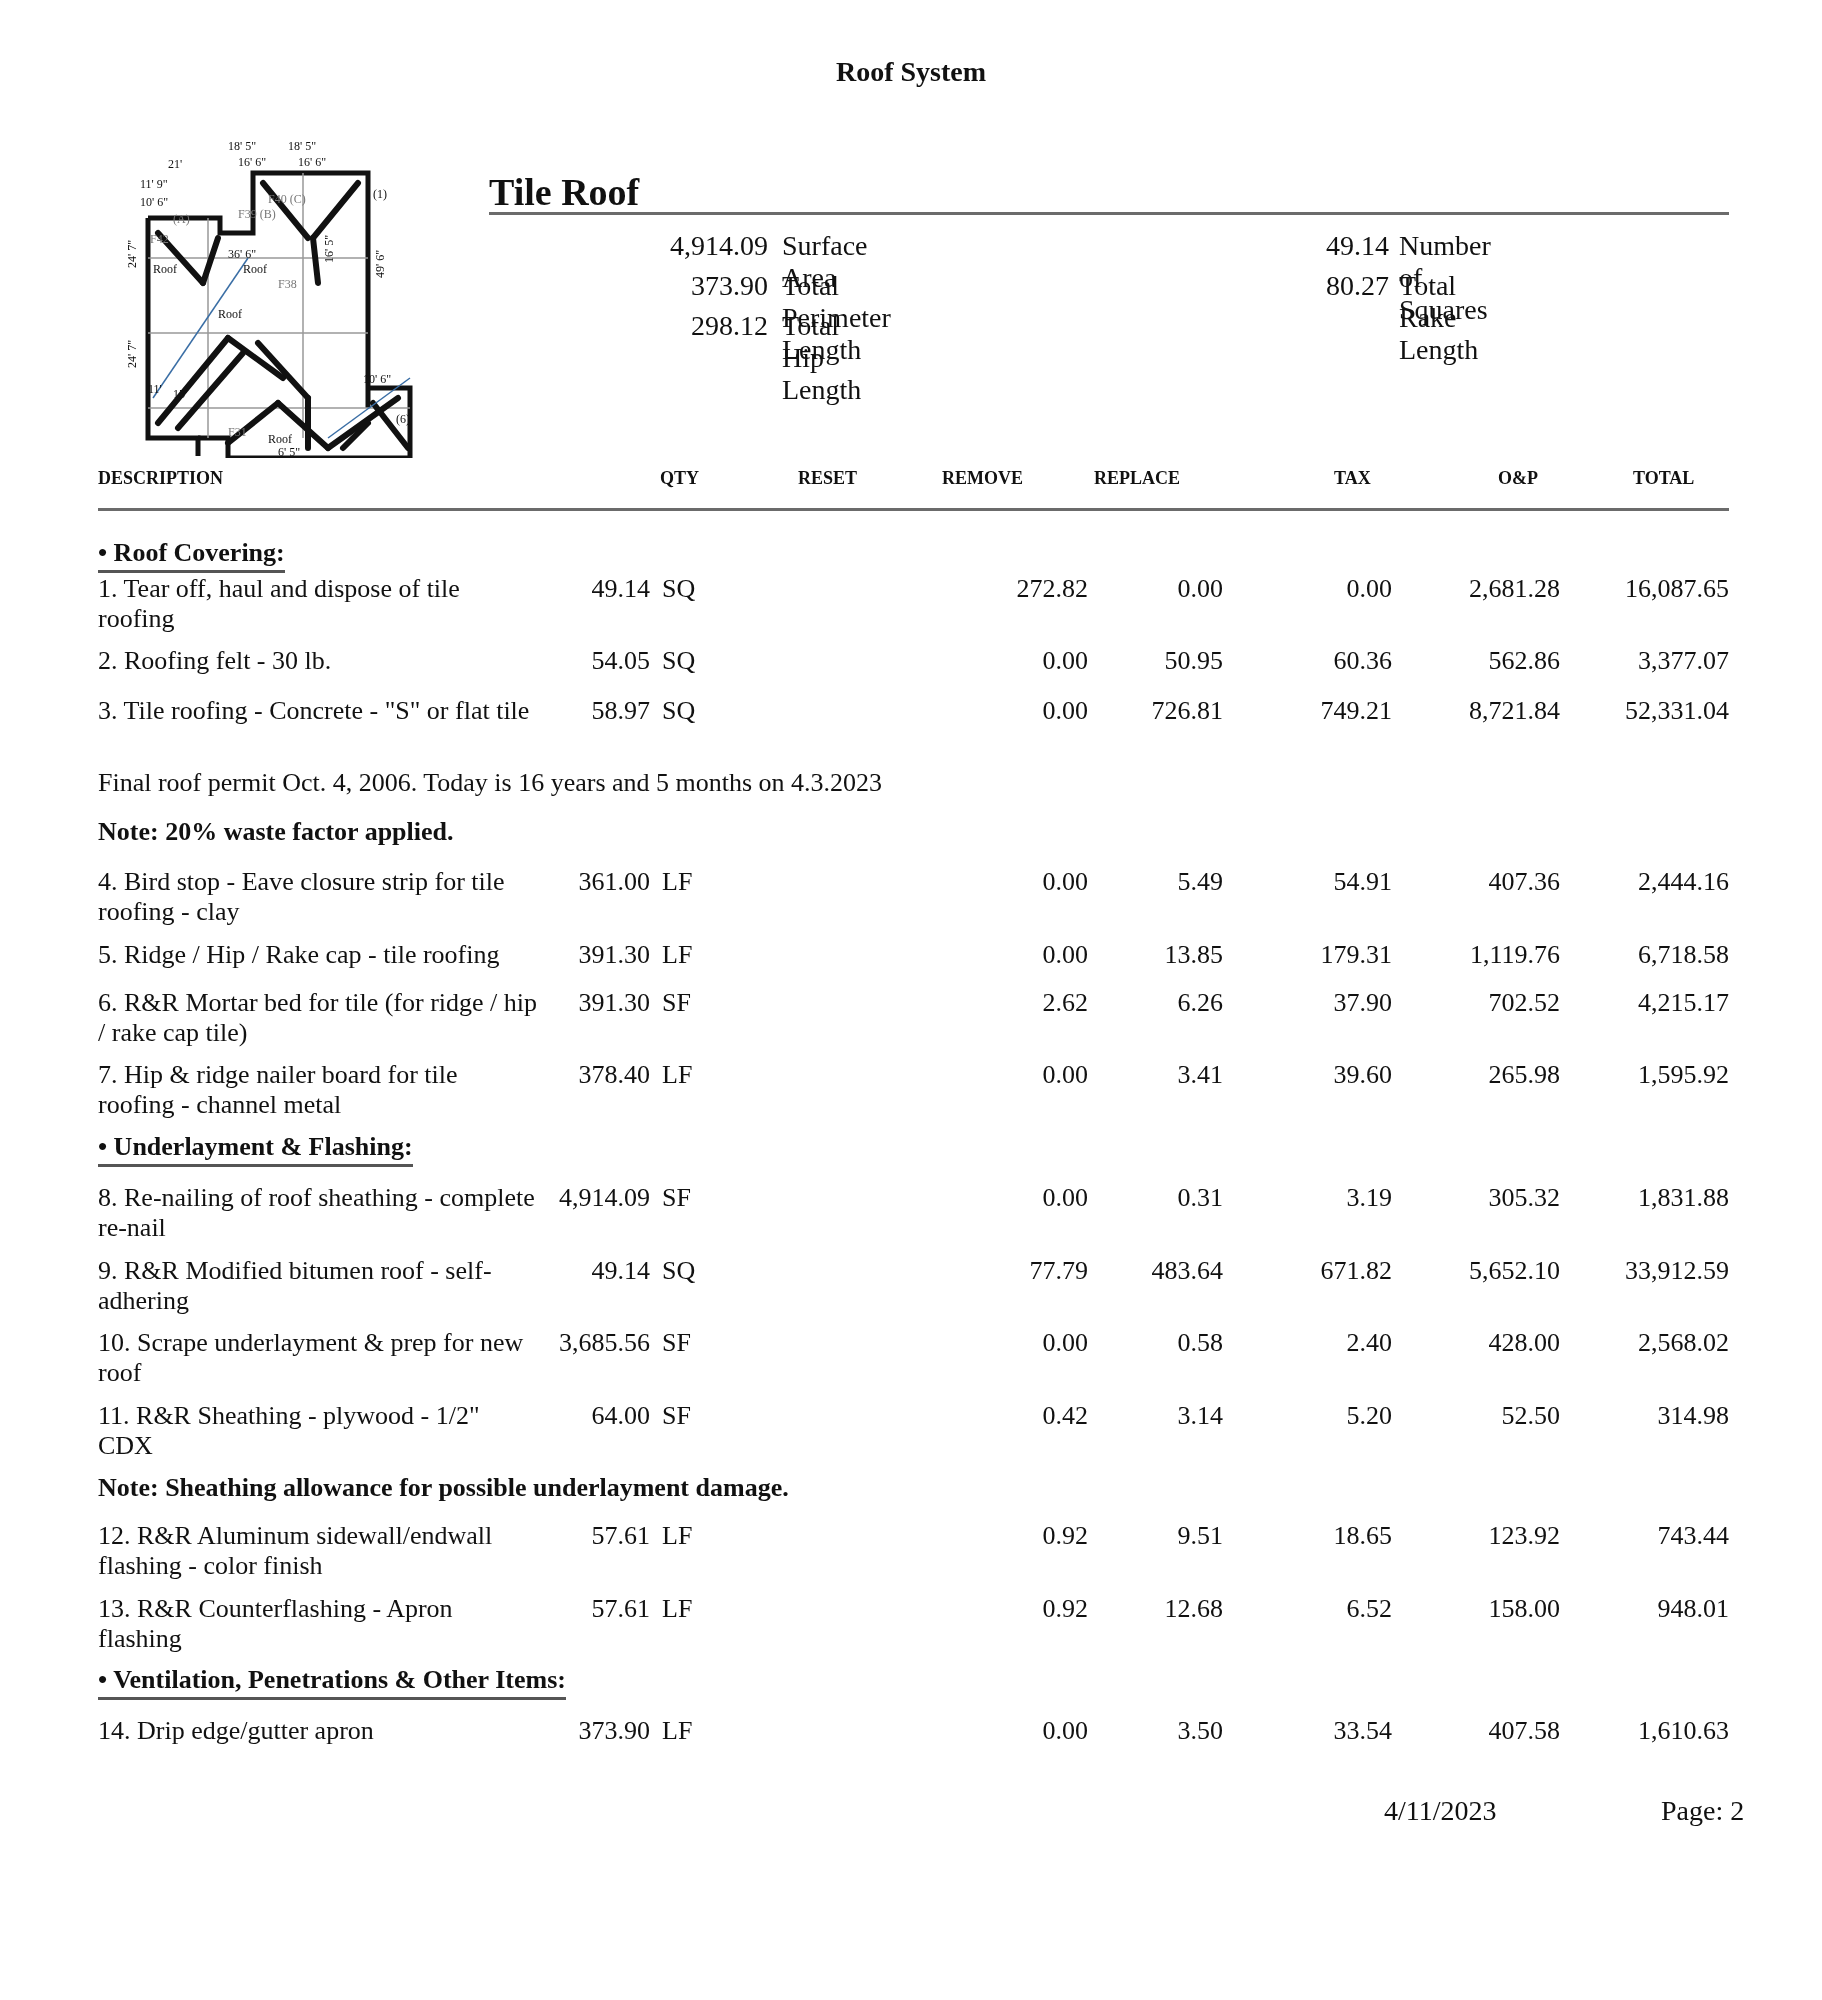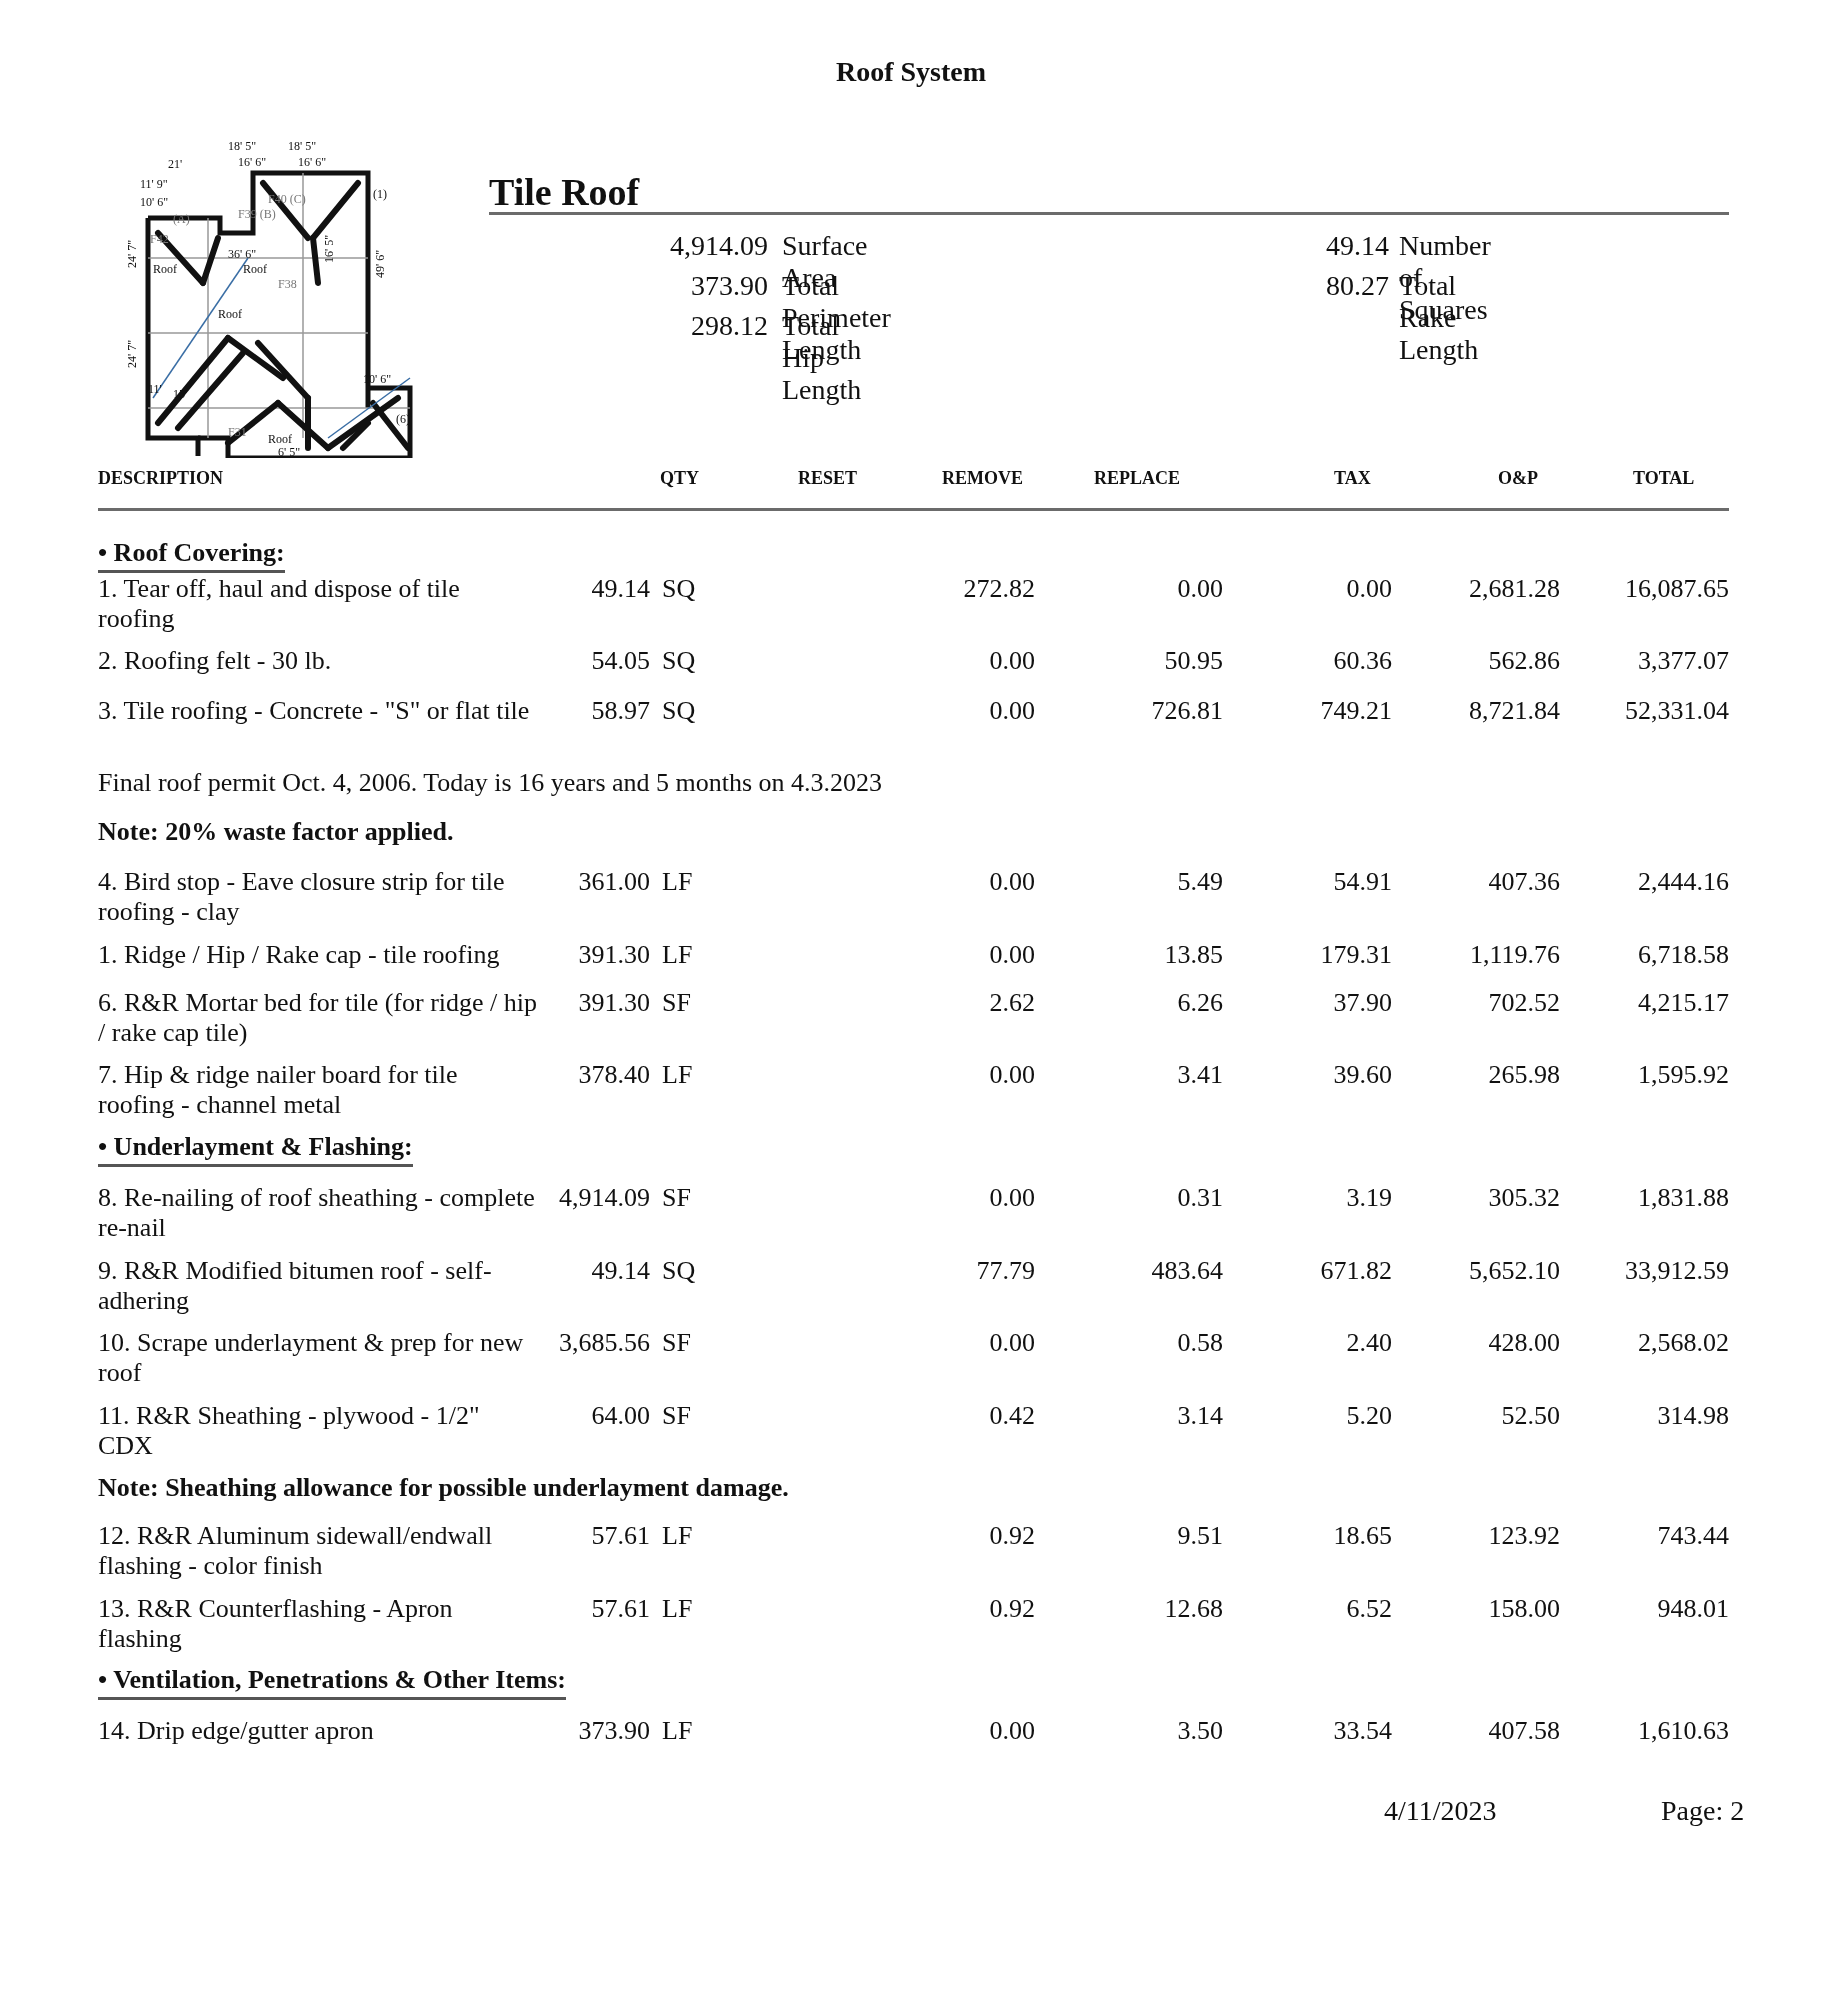--- a/index.html
+++ b/index.html
@@ -14,21 +14,21 @@
   .sum-val { position:absolute; text-align:right; width:200px; }
   .sum-lbl { position:absolute; }
   .th { position:absolute; top:468px; font-weight:bold; font-size:18px; }
   .head-rule { position:absolute; left:98px; top:508px; width:1631px; height:3px; background:#6b6b6b; }
   .sec { position:absolute; left:98px; font-weight:bold; font-size:26px; border-bottom:3px solid #555; padding-bottom:2px; }
   .row { position:absolute; left:0; width:1822px; font-size:26px; line-height:30px; }
   .desc { position:absolute; left:98px; width:440px; white-space:normal; }
   .num { position:absolute; text-align:right; width:160px; }
   .qty { left:490px; }
   .unit { position:absolute; left:662px; }
-  .remove { left:875px; }
+  .remove { left:928px; }
   .replace { left:1063px; }
   .tax { left:1232px; }
   .op { left:1400px; }
   .total { left:1569px; }
   .note { position:absolute; left:98px; font-size:26px; }
   .note.bold { font-weight:bold; }
   .footer { position:absolute; top:1795px; font-size:28px; }
 </style>
 </head>
 <body>
@@ -179,21 +179,21 @@
   <div class="desc">4.  Bird stop - Eave closure strip for tile roofing - clay</div>
   <span class="num qty">361.00</span>
   <span class="unit">LF</span>
   <span class="num remove">0.00</span>
   <span class="num replace">5.49</span>
   <span class="num tax">54.91</span>
   <span class="num op">407.36</span>
   <span class="num total">2,444.16</span>
 </div>
 <div class="row" style="top:940px;">
-  <div class="desc">1.  Ridge / Hip / Rake cap - tile roofing</div>
+  <div class="desc">5.  Ridge / Hip / Rake cap - tile roofing</div>
   <span class="num qty">391.30</span>
   <span class="unit">LF</span>
   <span class="num remove">0.00</span>
   <span class="num replace">13.85</span>
   <span class="num tax">179.31</span>
   <span class="num op">1,119.76</span>
   <span class="num total">6,718.58</span>
 </div>
 <div class="row" style="top:988px;">
   <div class="desc">6.  R&amp;R Mortar bed for tile (for ridge / hip / rake cap tile)</div>

